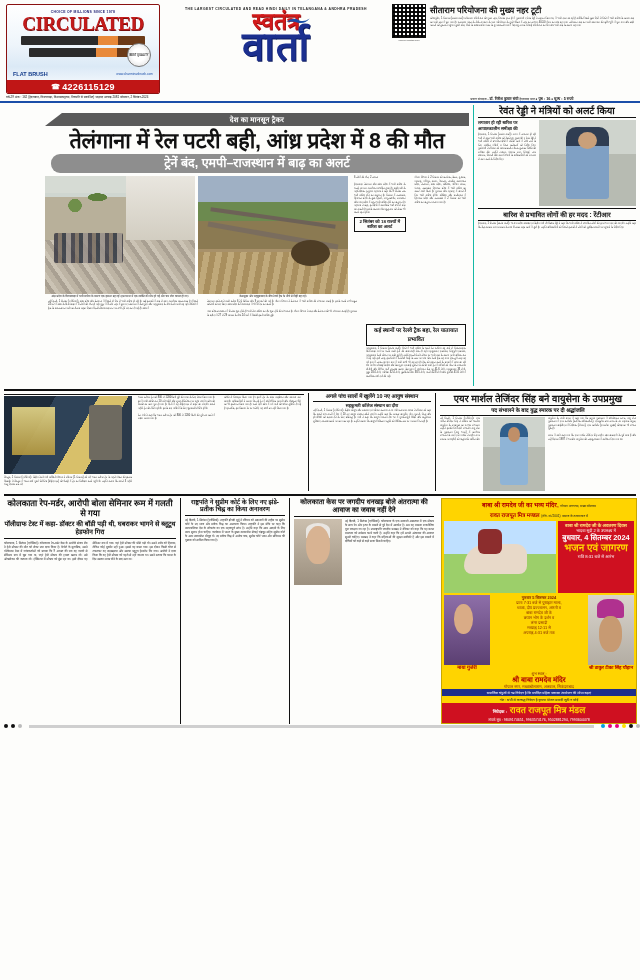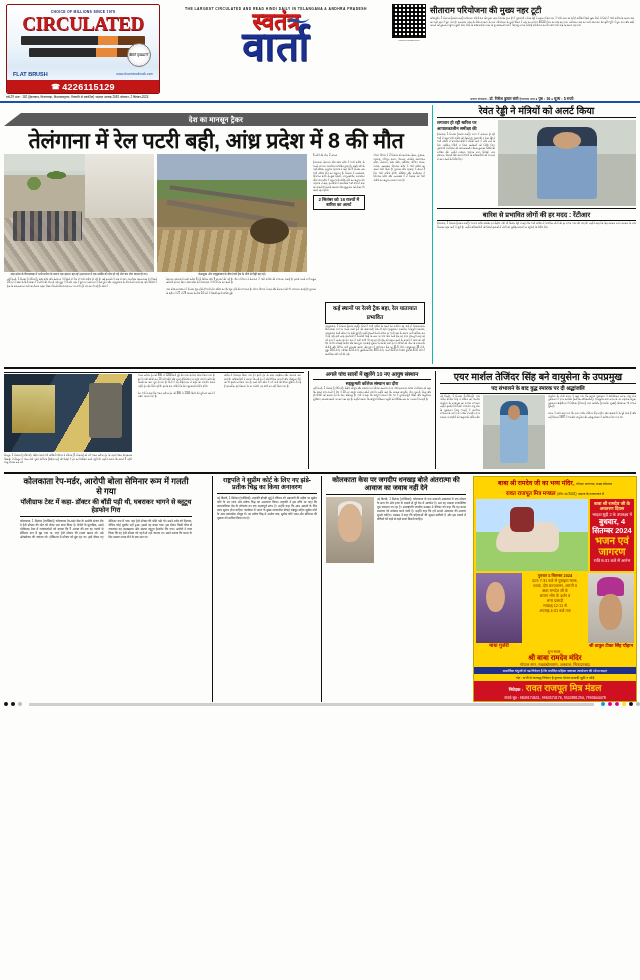--- a/index.html
+++ b/index.html
@@ -194,23 +194,24 @@
       <b>डॉ. गिरीश कुमार संघी</b>
       <span>हैदराबाद मात</span> ●
       <b>पृष्ठ : 16</b> ●
       <b>मूल्य : 5 रुपये</b>
     </div>
   </div>
   <div class="blueband"></div>
 
   <div class="row" style="margin-top:2px;">
 
-    <div style="width:424px;padding:8px 4px;">
+    <div style="width:424px;padding:8px 4px;margin-left:41px;">
       <div class="tracker">देश का मानसून ट्रैकर</div>
       <div class="lead-h1">तेलंगाना में रेल पटरी बही, आंध्र प्रदेश में 8 की मौत</div>
+      <div class="lead-h2">ट्रेनें बंद, एमपी–राजस्थान में बाढ़ का अलर्ट</div>
 
       <div class="row" style="gap:3px;">
 
         <div style="width:150px;">
           <div class="ph photoA">
             <div class="sky"></div>
               <div class="bldg"></div>
               <div class="rub"></div>
               <div class="ppl"></div>
           </div>
@@ -329,21 +330,21 @@
 बयान में आगे कहा गया कि एयर मार्शल तेजिंदर सिंह राष्ट्रीय रक्षा अकादमी के पूर्व छात्र हैं और उन्हें दिसंबर 1987 में भारतीय वायुसेना की लड़ाकू शाखा में कमीशन दिया गया था।</div>
         </div>
       </div>
     </div>
   </div>
 
   <div class="hr2" style="margin:3px 4px 2px;"></div>
 
   <div class="row">
 
-    <div style="width:172px;padding:0 20px;">
+    <div style="width:172px;padding:0 4px;">
       <div class="h-sub" style="font-size:8.4px;line-height:10px;">कोलकाता रेप-मर्डर, आरोपी बोला सेमिनार रूम में गलती से गया</div>
       <div class="h-xs" style="font-size:6.6px;line-height:8px;margin-top:1px;">पॉलीग्राफ टेस्ट में कहा- डॉक्टर की बॉडी पड़ी थी, घबराकर भागने से ब्लूटूथ हेडफोन गिरा</div>
       <div class="hr1" style="margin:2px 0;"></div>
       <div style="columns:2;column-gap:5px;" class="tiny2">कोलकाता, 1 सितंबर (एजेंसियां)। कोलकाता रेप-मर्डर केस के आरोपी संजय रॉय ने ट्रेनी डॉक्टर की मौत को लेकर नया दावा किया है। रिपोर्ट के मुताबिक, उसने पॉलीग्राफ टेस्ट में जांचकर्ताओं को बताया कि 9 अगस्त की रात वह गलती से सेमिनार रूप में घुस गया था, जहां ट्रेनी डॉक्टर की हालत खराब थी। उसे ऑक्सीजन की जरूरत थी। हॉस्पिटल में डॉक्टर को ढूंढ रहा था। इसी दौरान वह सेमिनार रूप में गया। वहां ट्रेनी डॉक्टर की बॉडी पड़ी थी। उसने शरीर को हिलाया, लेकिन कोई मूवमेंट नहीं हुआ। इससे वह घबरा गया।
 
 इस दौरान किसी चीज से टकराकर वह लड़खड़ाया और उसका ब्लूटूथ हेडफोन गिर गया। आरोपी ने दावा किया कि वह ट्रेनी डॉक्टर को पहले से नहीं जानता था। उसने बताया कि घटना के दिन उसका शराब पीने के बाद नशा था।</div>
     </div>
 
     <div style="width:100px;border-left:1px solid #111;padding:0 4px;">
       <div class="h-xs" style="font-size:6.4px;line-height:7.6px;">राष्ट्रपति ने सुप्रीम कोर्ट के लिए नए झंडे-प्रतीक चिह्न का किया अनावरण</div>

